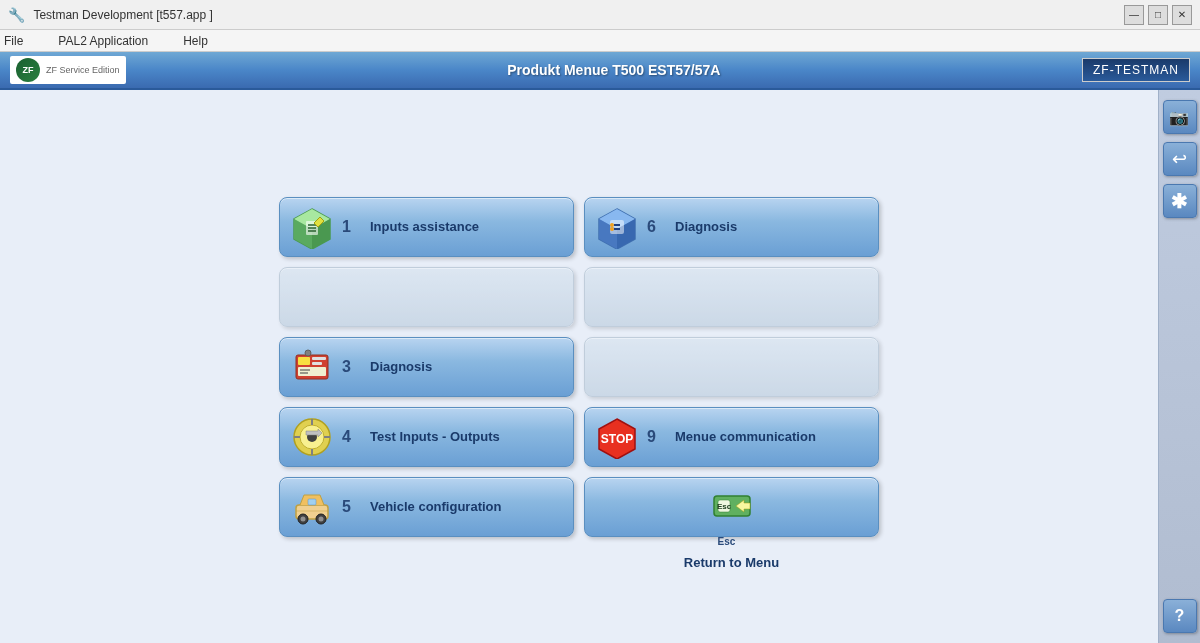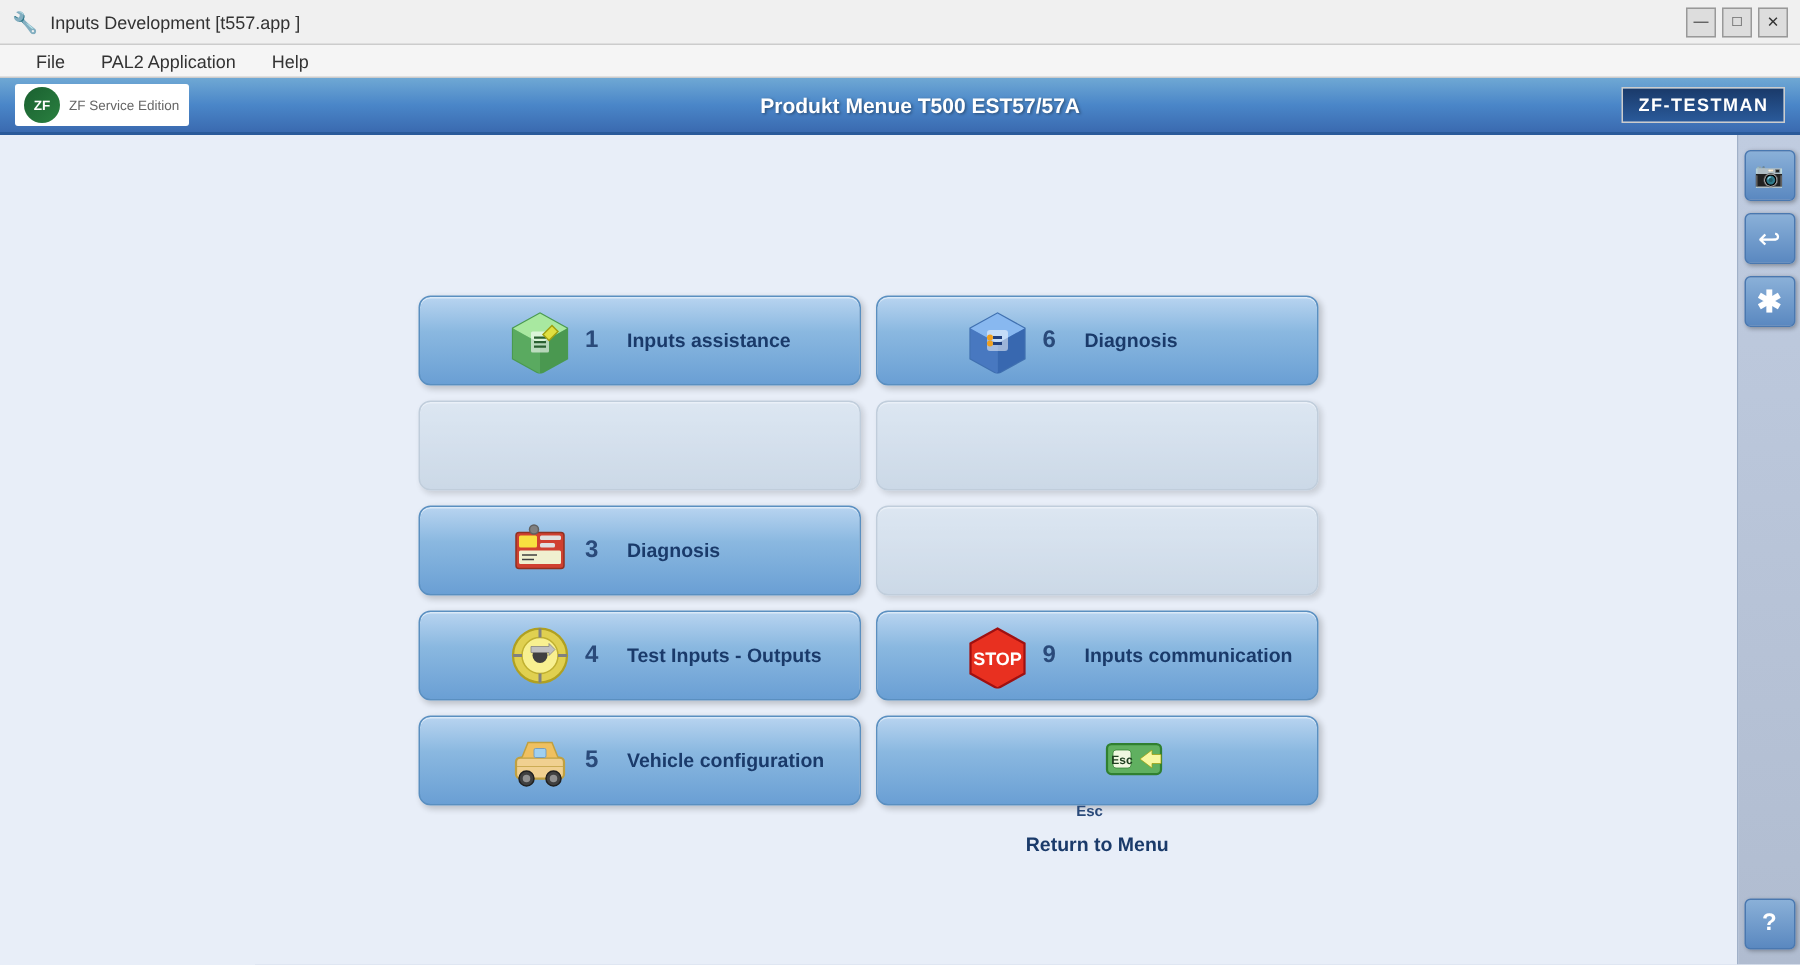--- a/index.html
+++ b/index.html
@@ -35,24 +35,24 @@
       font-size: 10px;
       display: flex; align-items: center; justify-content: center;
     }
 
     
     .menu-bar {
       background: #f5f5f5;
       height: 22px;
       display: flex;
       align-items: center;
-      padding: 0 20px;
+      padding: 0 0;
       border-bottom: 1px solid #ccc;
       font-size: 12px;
-      gap: 16px;
+      gap: 27px;
     }
     .menu-item { cursor: pointer; color: #333; padding: 2px 4px; }
 
     
     .app-header {
       background: linear-gradient(to bottom, #6fa8d4 0%, #4a86c8 50%, #3a6ab0 100%);
       height: 38px;
       display: flex;
       align-items: center;
       justify-content: space-between;
@@ -71,21 +71,21 @@
       border-radius: 50%;
       display: flex; align-items: center; justify-content: center;
       color: #fff; font-size: 9px; font-weight: bold;
     }
     .zf-text { font-size: 9px; color: #666; line-height: 1.2; }
     .app-header-title { color: #fff; font-size: 14px; font-weight: bold; text-shadow: 1px 1px 2px rgba(0,0,0,0.4); margin-left: 20px; }
     .app-header-brand {
       background: linear-gradient(to bottom, #1a3a6a, #2a5a9a);
       border: 1px solid #ccc;
       padding: 4px 10px;
-      color: #fff; font-size: 12px; font-weight: bold;
+      color: #fff; font-size: 12px; font-weight: normal;
       letter-spacing: 1px;
     }
 
     
     .main-content {
       display: flex;
       flex-direction: row;
       height: calc(643px - 30px - 22px - 38px);
       background: #e8eef8;
     }
@@ -129,21 +129,21 @@
     }
     .menu-btn.esc-btn {
       background: linear-gradient(to bottom, #b8d4f0 0%, #8ab8e0 40%, #6a9fd4 100%);
       border: 1px solid #5a8fc0;
       flex-direction: column;
     }
 
     .btn-icon {
       width: 44px; height: 44px;
       flex-shrink: 0;
-      display: flex; align-items: center; justify-content: center; margin-left: 48px;
+      display: flex; align-items: center; justify-content: center;
     }
     .btn-number {
       font-size: 16px; font-weight: bold; color: #2a4a7a;
       width: 20px; flex-shrink: 0;
     }
     .btn-label {
       font-size: 13px; font-weight: bold; color: #1a3a6a;
       flex: 1;
     }
 
@@ -169,21 +169,21 @@
       font-size: 16px;
       box-shadow: 1px 1px 3px rgba(0,0,0,0.3);
     }
   </style>
 </head>
 <body>
 
 <div class="title-bar">
   <div class="title-bar-left">
     <span class="title-bar-icon">🔧</span>
-    <span>Inputs Development [t557.app   ]</span>
+    <span>Testman Development [t557.app   ]</span>
   </div>
   <div class="title-bar-controls">
     <div class="title-bar-btn">—</div>
     <div class="title-bar-btn">□</div>
     <div class="title-bar-btn close">✕</div>
   </div>
 </div>
 
 <div class="menu-bar">
   <span class="menu-item">File</span>
@@ -293,21 +293,21 @@
       </div>
 
       <div class="menu-btn stop-btn">
         <div class="btn-icon">
           <svg width="44" height="44" viewBox="0 0 44 44">
             <polygon points="22,4 40,14 40,34 22,44 4,34 4,14" fill="#e83020" stroke="#a01010" stroke-width="1.5"></polygon>
             <text x="22" y="28" text-anchor="middle" font-size="12" font-weight="bold" fill="white" font-family="Arial">STOP</text>
           </svg>
         </div>
         <span class="btn-number">9</span>
-        <span class="btn-label">Inputs communication</span>
+        <span class="btn-label">Menue communication</span>
       </div>
 
       <div class="menu-btn">
         <div class="btn-icon">
           <svg width="44" height="44" viewBox="0 0 44 44">
             <rect x="6" y="20" width="32" height="14" rx="3" fill="#f0d090" stroke="#c0a040" stroke-width="1.5"></rect>
             <path d="M10 20 L14 10 L30 10 L34 20" fill="#f0c060" stroke="#c0a040" stroke-width="1"></path>
             <circle cx="13" cy="34" r="5" fill="#404040" stroke="#202020" stroke-width="1"></circle>
             <circle cx="13" cy="34" r="2.5" fill="#909090"></circle>
             <circle cx="31" cy="34" r="5" fill="#404040" stroke="#202020" stroke-width="1"></circle>

